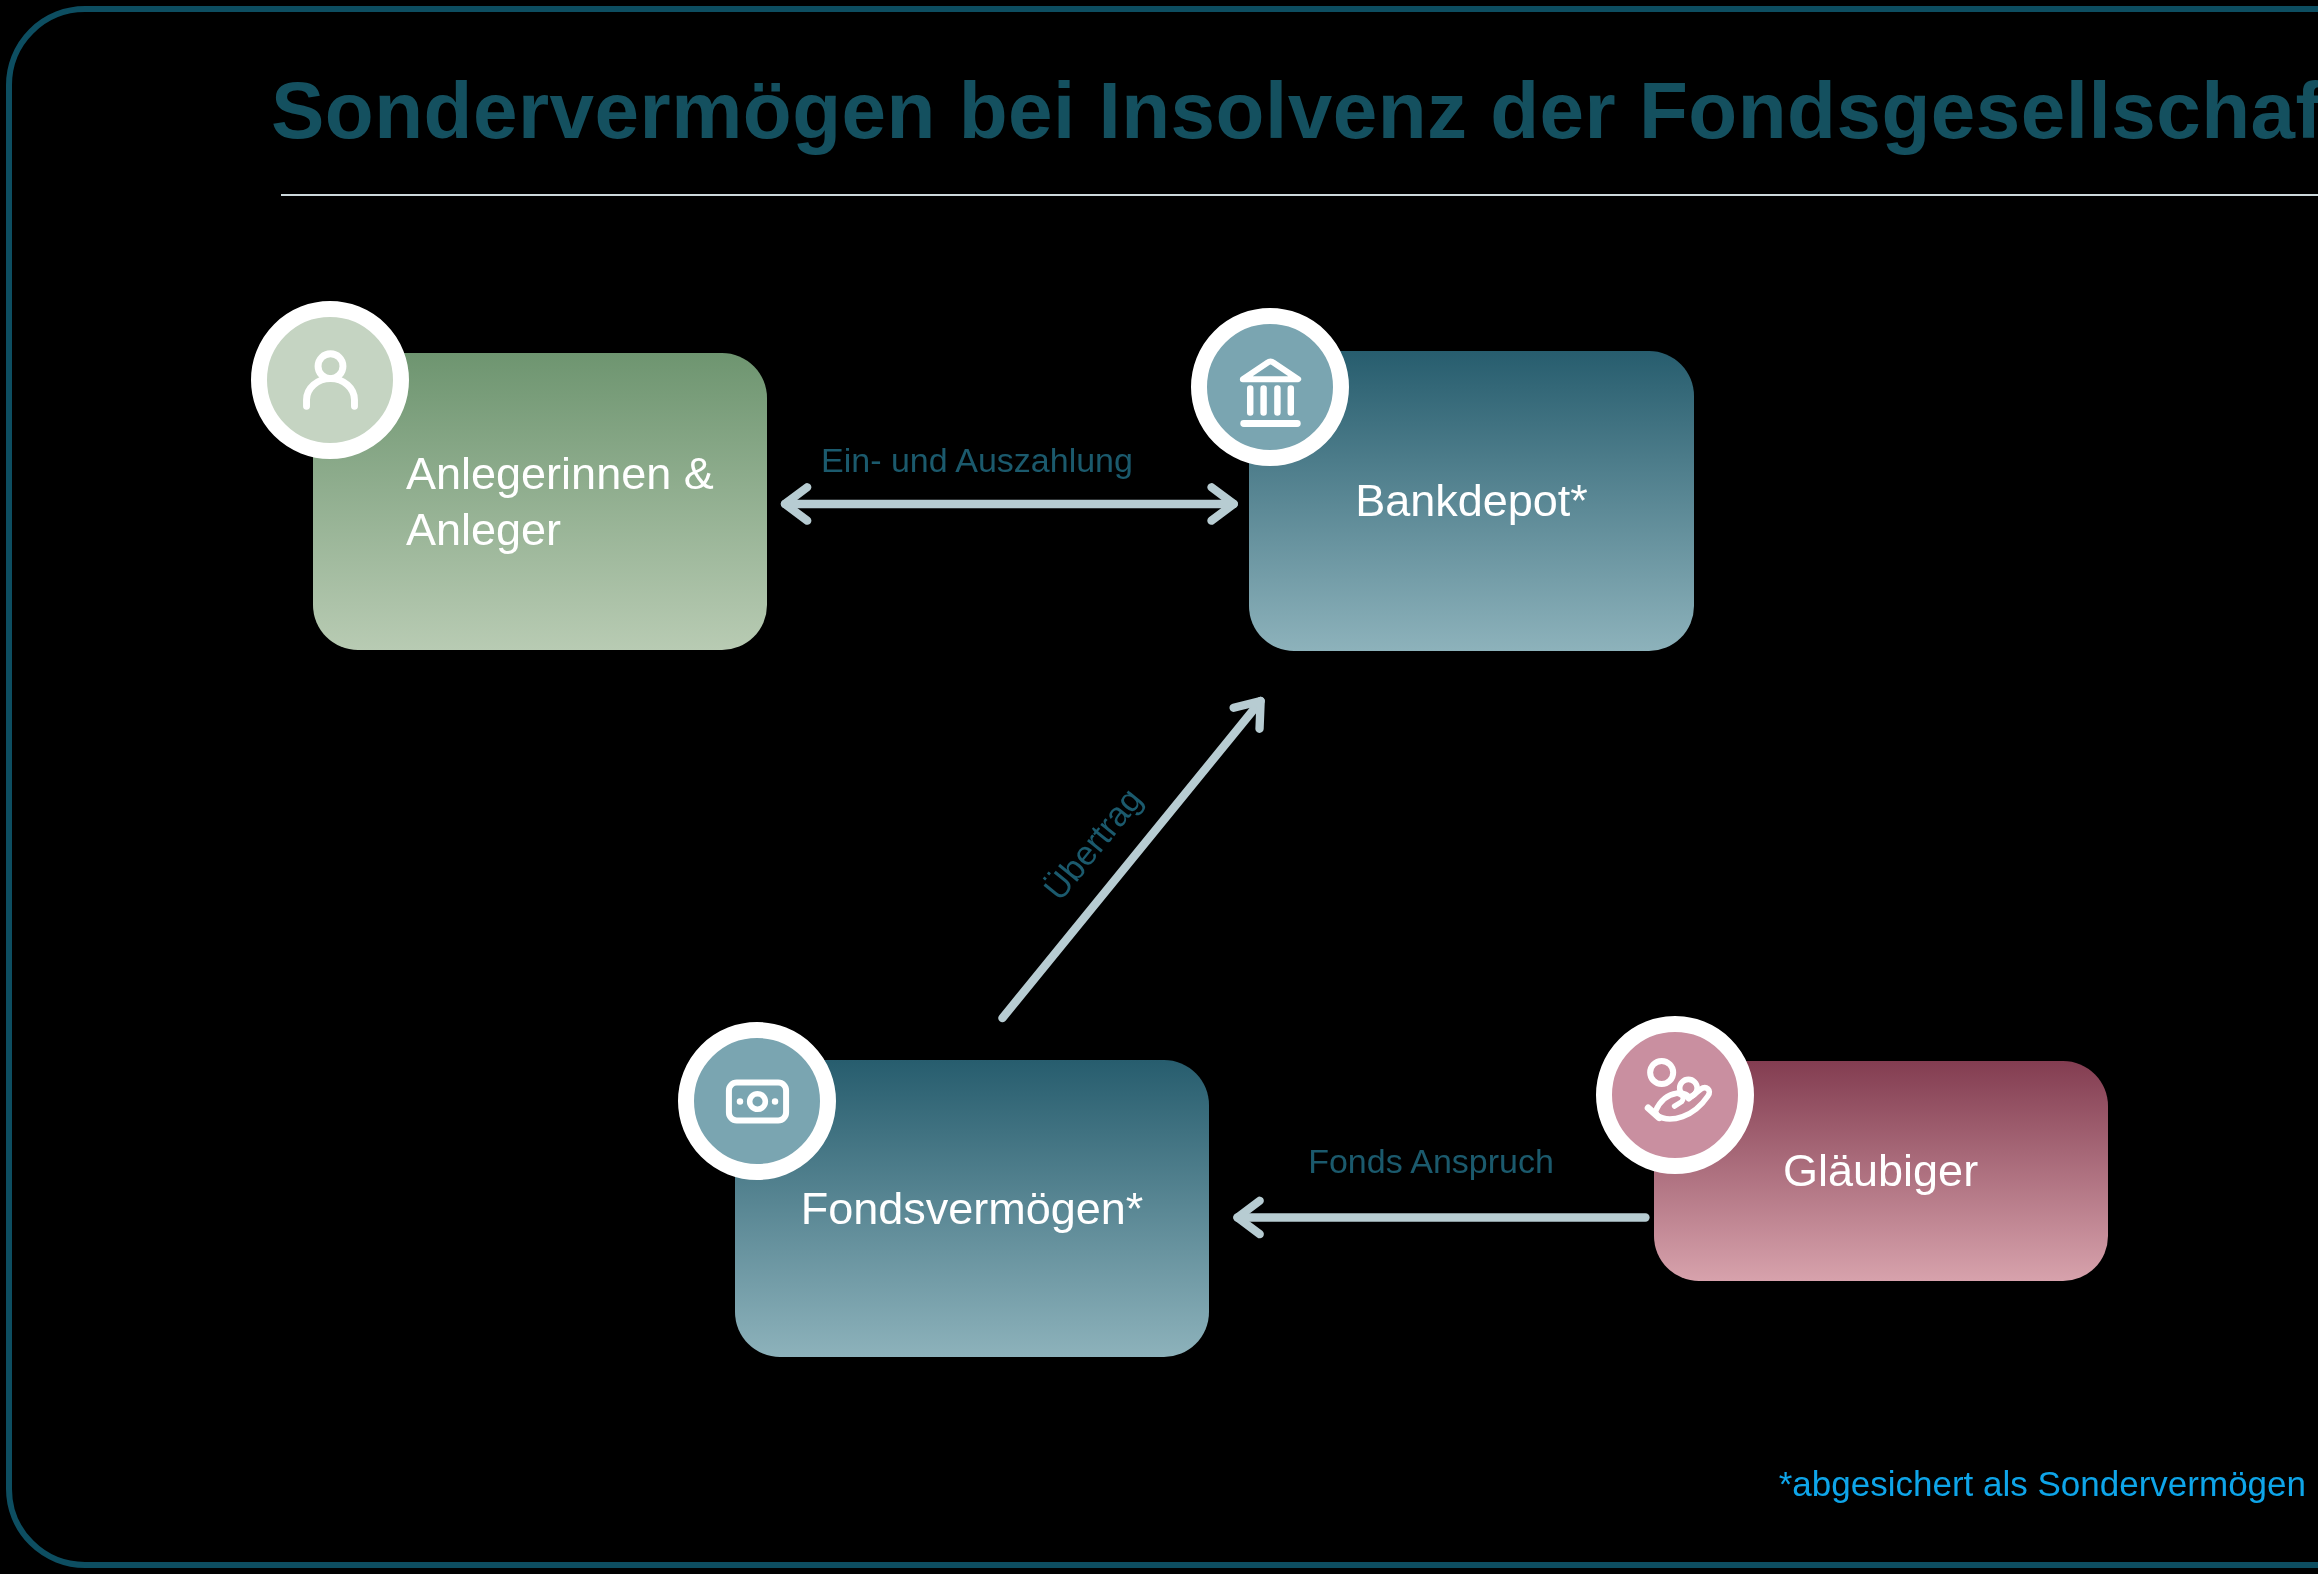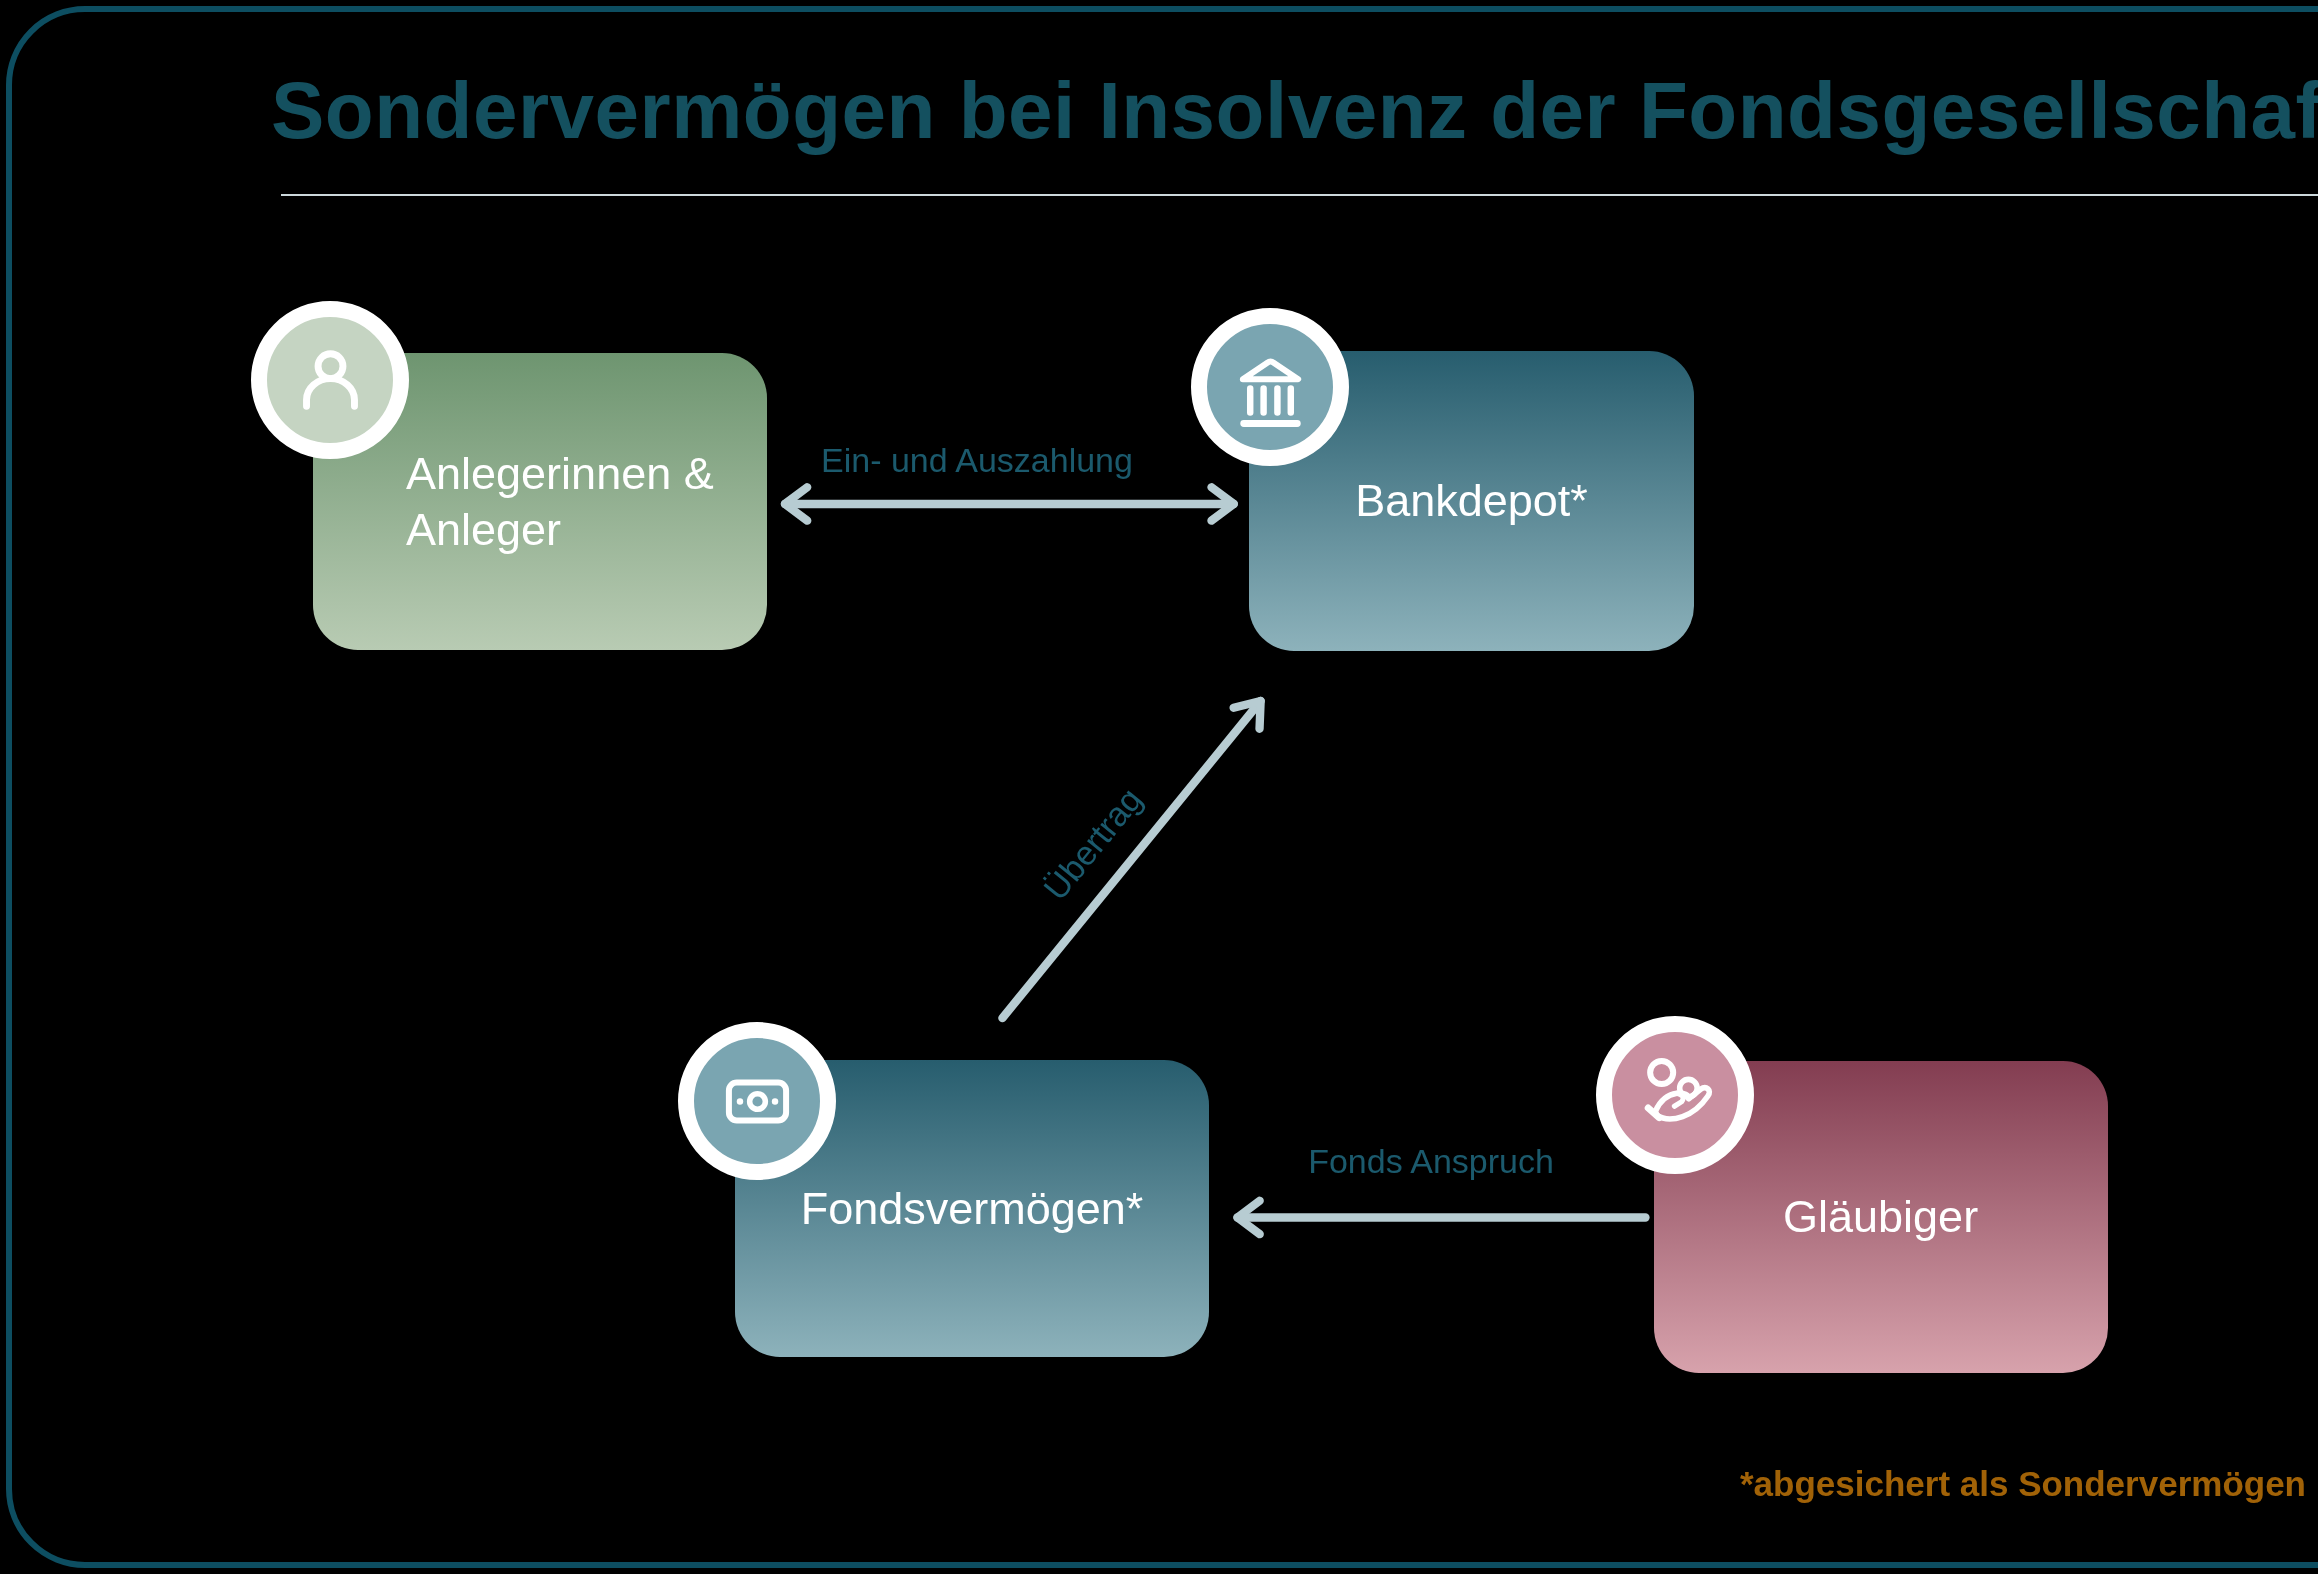--- a/index.html
+++ b/index.html
@@ -62,21 +62,21 @@
     align-items: center;
     text-align: right;
   }
   #node-fonds {
     left: 735px; top: 1060px; width: 474px; height: 297px;
     background: linear-gradient(180deg, #275d6e 0%, #8db2bb 100%);
     align-items: center;
     text-align: right;
   }
   #node-glaeubiger {
-    left: 1654px; top: 1061px; width: 454px; height: 312px;
+    left: 1654px; top: 1061px; width: 454px; height: 220px;
     background: linear-gradient(180deg, #833d51 0%, #d7a2ac 100%);
     padding-left: 129px;
     gap: 39px;
   }
   .badge {
     position: absolute;
     width: 158px; height: 158px;
     border-radius: 50%;
     border: 16.7px solid #ffffff;
     box-sizing: border-box;
@@ -99,22 +99,22 @@
   }
   #label-einaus    { left: 977px; top: 460px; }
   #label-uebertrag { left: 1093px; top: 844px;
                      transform: translate(-50%, -50%) rotate(-50.8deg); }
   #label-kein      { left: 1431px; top: 1161px; }
   .footnote {
     position: absolute;
     left: 2306px; top: 1464px;
     transform: translateX(-100%);
     font-size: 35px;
-    color: #a16207;
-    font-weight: 700;
+    color: #0ea5e9;
+    font-weight: 400;
     white-space: nowrap;
   }
 </style>
 </head>
 <body>
 
 <div>
 
   <div class="frame"></div>
 

